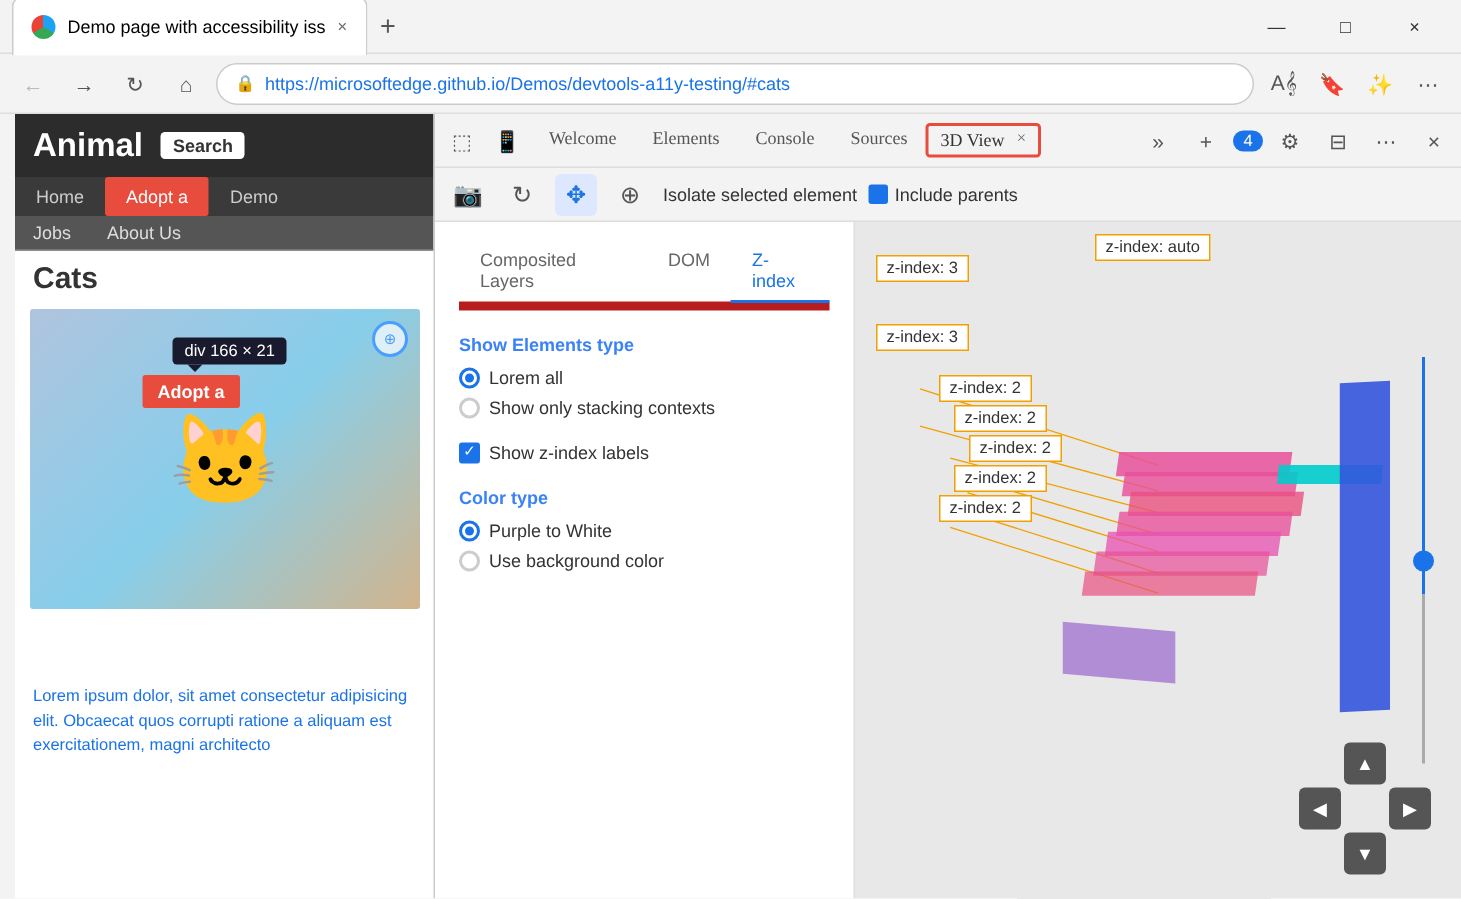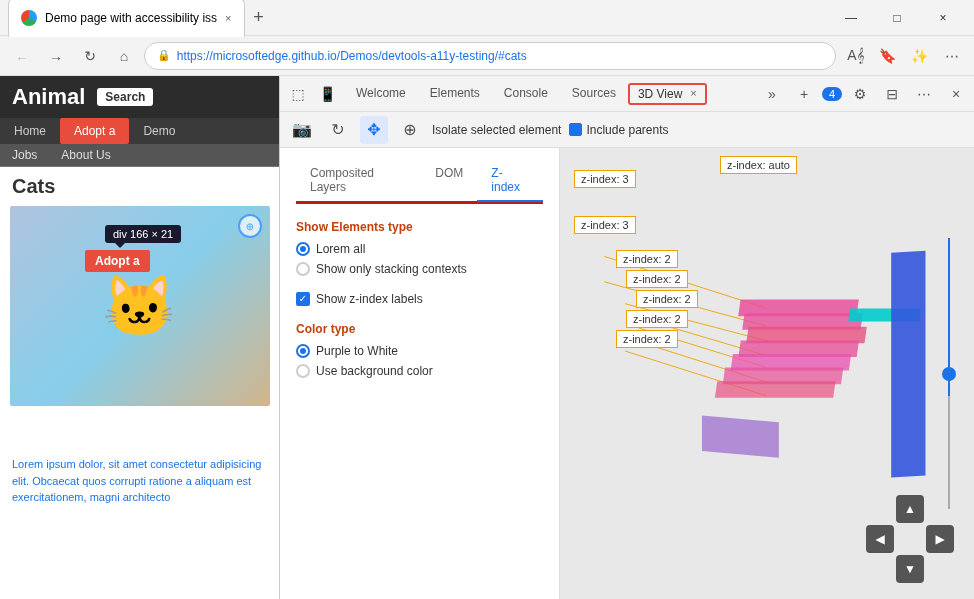--- a/index.html
+++ b/index.html
@@ -109,20 +109,21 @@
       border-radius: 4px;
       cursor: pointer;
       color: #555;
       font-size: 14px;
     }
 
     
     .main-layout {
       display: flex;
       height: calc(599px - 76px);
+      padding-left: 10px;
     }
 
     
     .webpage {
       width: 280px;
       background: white;
       overflow: hidden;
       position: relative;
       border-right: 1px solid #ccc;
     }
@@ -272,20 +273,21 @@
       display: flex; align-items: center; justify-content: center;
       border-radius: 4px;
       cursor: pointer;
       color: #555;
       font-size: 14px;
     }
     .dt-tabs {
       display: flex;
       align-items: center;
       gap: 0;
+      font-family: Liberation Serif, serif;
     }
     .dt-tab {
       padding: 0 12px;
       height: 36px;
       display: flex;
       align-items: center;
       font-size: 12px;
       color: #555;
       cursor: pointer;
       border-bottom: 2px solid transparent;
@@ -334,38 +336,38 @@
       width: 280px;
       background: white;
       border-right: 1px solid #ddd;
       padding: 12px 16px;
       overflow-y: auto;
     }
     .subtabs {
       display: flex;
       gap: 0;
       margin-bottom: 16px;
-      border-bottom: 3px solid #b91c1c;
+      border-bottom: 6px solid #b91c1c;
     }
     .subtab {
       padding: 6px 14px;
       font-size: 12px;
       color: #666;
       cursor: pointer;
       border-bottom: 2px solid transparent;
       margin-bottom: -1px;
     }
     .subtab.active {
       color: #1a73e8;
       border-bottom-color: #1a73e8;
     }
     .section-title {
       font-size: 12px;
       font-weight: 600;
-      color: #c2410c;
+      color: #3b82f6;
       margin-bottom: 8px;
     }
     .radio-group {
       display: flex;
       flex-direction: column;
       gap: 6px;
       margin-bottom: 16px;
     }
     .radio-item {
       display: flex;

